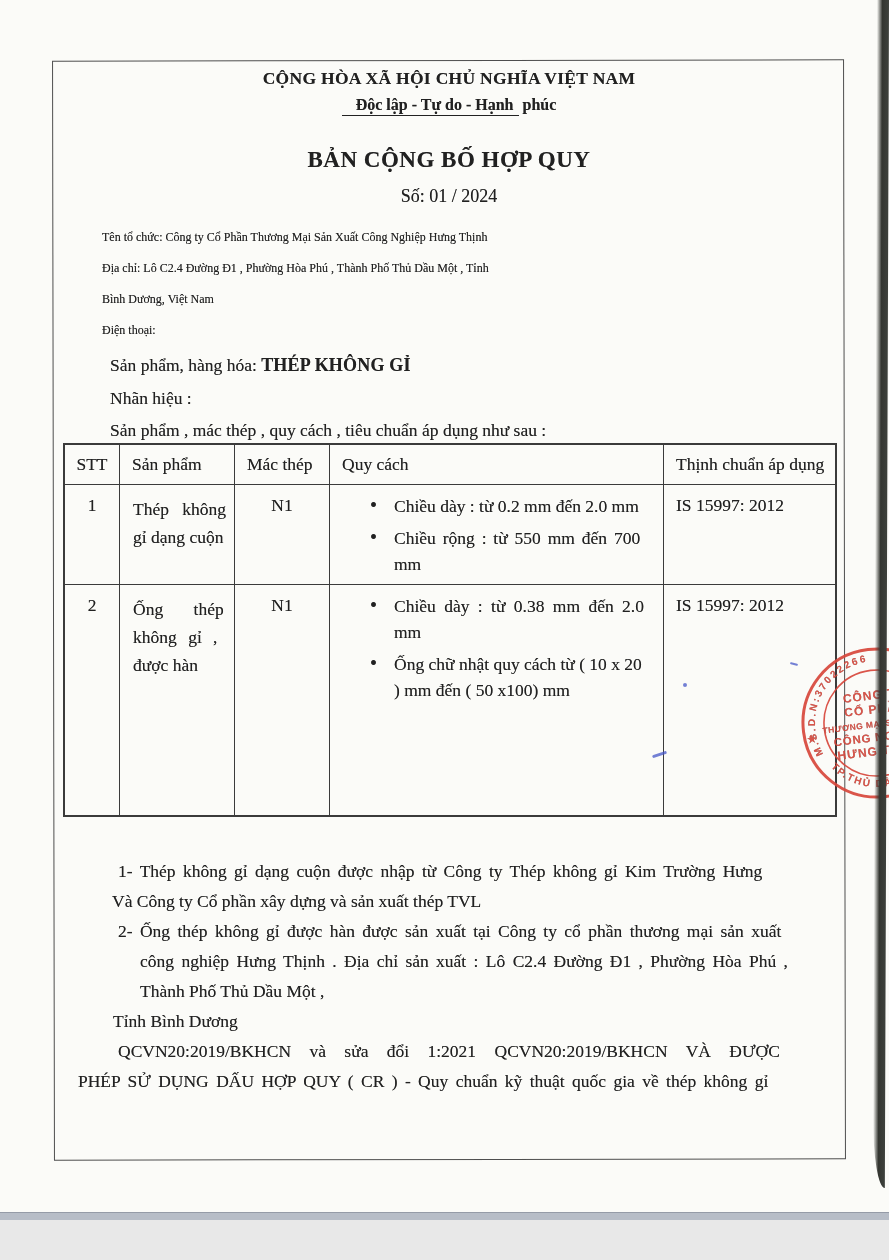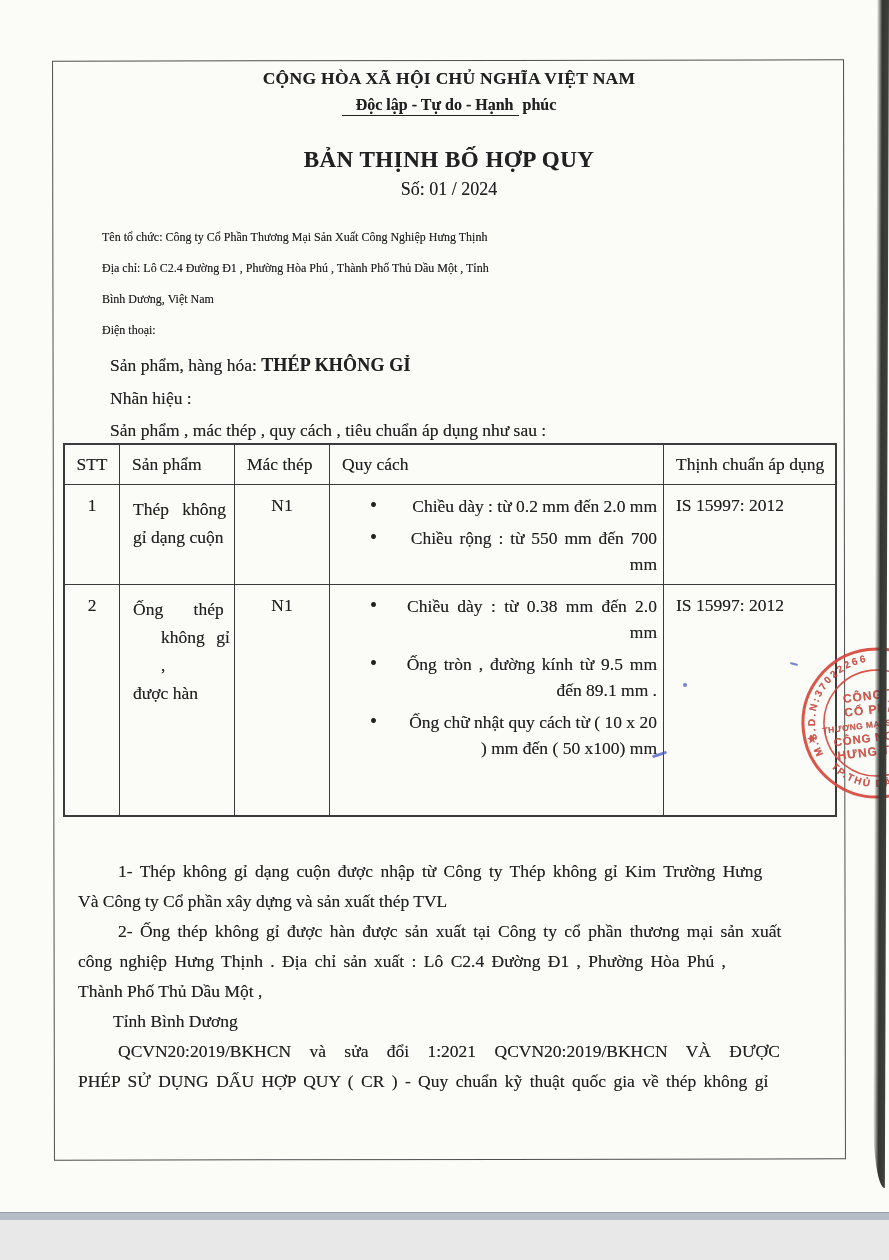--- a/index.html
+++ b/index.html
@@ -13,55 +13,55 @@
     border:1.5px solid #4e4e4e;box-sizing:border-box;
     transform:rotate(-.1deg);transform-origin:center;
   }
   
   .hd{position:absolute;left:53px;top:68px;width:792px;text-align:center;}
   .nat1{font-weight:bold;font-size:17.5px;letter-spacing:.3px;}
   .motto{margin-top:7px;font-weight:bold;font-size:16px;}
   .motto .u{border-bottom:1.6px solid #222;padding:0 6px 2px 14px;margin-top:40px;}
   .motto .tail{margin-left:3px;}
   .title{margin-top:33px;font-weight:bold;font-size:23px;letter-spacing:.5px;}
-  .num{margin-top:6px;font-size:18px;}
+  .num{margin-top:13px;font-size:18px;}
   
   .info{position:absolute;left:102px;top:222px;font-size:12px;line-height:31px;white-space:nowrap;}
   .prod{position:absolute;left:110px;top:349px;font-size:17.5px;line-height:32.5px;white-space:nowrap;}
   .prod b{font-size:18px;letter-spacing:.2px;}
   
   .tbl{
     position:absolute;left:63px;top:443px;width:774px;height:374px;box-sizing:border-box;
     display:grid;grid-template-columns:55px 115px 95px 334px 1fr;grid-template-rows:40px 100px 1fr;
     border:2px solid #3b3b3b;font-size:17.5px;
   }
   .cell{border-right:1.4px solid #3b3b3b;border-bottom:1.4px solid #3b3b3b;box-sizing:border-box;overflow:hidden;}
   .cell.last-col{border-right:none;}
   .cell.last-row{border-bottom:none;}
   .cell.hcell{display:flex;align-items:center;padding-left:12px;}
   .cell.hcell.ctr{justify-content:center;padding-left:0;}
   .cell.ctr-top{text-align:center;padding-top:10px;}
   .cell.prod-cell{padding:10px 4px 0 13px;line-height:28px;}
   .cell.prod-cell span{display:block;}
   .cell.std-cell{padding:10px 0 0 12px;}
   .specs{list-style:none;margin:8px 0 0 0;padding:0;line-height:26px;}
-  .specs li{position:relative;padding:0 6px 0 64px;margin-bottom:6px;text-align:right;}
+  .specs li{position:relative;padding:0 6px 0 64px;margin-bottom:6px;}
   .specs li::before{content:"\2022";position:absolute;left:40px;top:-1px;font-size:20px;}
   .specs .sl{display:block;}
   
   .ws2{word-spacing:2.5px;}
   .ws4{word-spacing:4px;}
-  .wmed{word-spacing:7px;margin-left:28px;}
+  .wmed{word-spacing:7px;}
   .wmed2{word-spacing:9px;}
   .wbig{word-spacing:26px;}
   
   .notes{position:absolute;left:78px;top:856px;width:774px;font-size:17.5px;line-height:30px;}
   .notes div{white-space:nowrap;}
-  .ml0{margin-left:0;} .ml32{margin-left:35px;} .ml34{}
-  .ml38{margin-left:38px;} .ml40{margin-left:40px;} .ml62{}
+  .ml0{margin-left:0;} .ml32{margin-left:35px;} .ml34{margin-left:34px;}
+  .ml38{margin-left:38px;} .ml40{margin-left:40px;} .ml62{margin-left:62px;}
   .wsp14{word-spacing:14px;} .wsp3{word-spacing:3px;}
   
   .edge-strip{
     position:absolute;top:0;right:0;width:12px;height:1188px;
     background:linear-gradient(to right,rgba(56,58,54,0) 0%,#343631 45%,#3e413c 100%);
     border-bottom-left-radius:12px 70px;transform:rotate(.2deg);transform-origin:top right;
   }
   .bottom-strip{
     position:absolute;left:0;bottom:0;width:889px;height:7px;
     background:#b7bdc7;border-top:1.5px solid #959ba7;
@@ -77,21 +77,21 @@
 
 <div class="page">
 
   <div class="frame"></div>
 
   <div class="hd">
     <div class="nat1">CỘNG HÒA XÃ HỘI CHỦ NGHĨA VIỆT NAM</div>
     <div class="motto">
       <span class="u">Độc lập - Tự do - Hạnh</span><span class="tail">phúc</span>
     </div>
-    <div class="title">BẢN THỊNH BỐ HỢP QUY</div>
+    <div class="title">BẢN CỘNG BỐ HỢP QUY</div>
     <div class="num">Số: 01 / 2024</div>
   </div>
 
   <div class="info">
     <div>Tên tổ chức: Công ty Cổ Phần Thương Mại Sản Xuất Công Nghiệp Hưng Thịnh</div>
     <div>Địa chỉ: Lô C2.4 Đường Đ1 , Phường Hòa Phú , Thành Phố Thủ Dầu Một , Tỉnh</div>
     <div>Bình Dương, Việt Nam</div>
     <div>Điện thoại:</div>
   </div>
 
@@ -135,24 +135,20 @@
       <span>được hàn</span>
     </div>
     <div class="cell ctr-top last-row">N1</div>
     <div class="cell last-row">
       <ul class="specs">
         <li>
           <span class="sl ws4">Chiều dày : từ 0.38 mm đến 2.0</span>
           <span class="sl">mm</span>
         </li>
         <li>
-          <span class="sl ws2">Ống tròn , đường kính từ 9.5 mm</span>
-          <span class="sl">đến 89.1 mm .</span>
-        </li>
-        <li>
           <span class="sl">Ống chữ nhật quy cách từ ( 10 x 20</span>
           <span class="sl">) mm đến ( 50 x100) mm</span>
         </li>
       </ul>
     </div>
     <div class="cell std-cell last-col last-row">IS 15997: 2012</div>
   </div>
 
   <div class="notes">
     <div class="ml40 wsp3">1- Thép không gỉ dạng cuộn được nhập từ Công ty Thép không gỉ Kim Trường Hưng</div>

